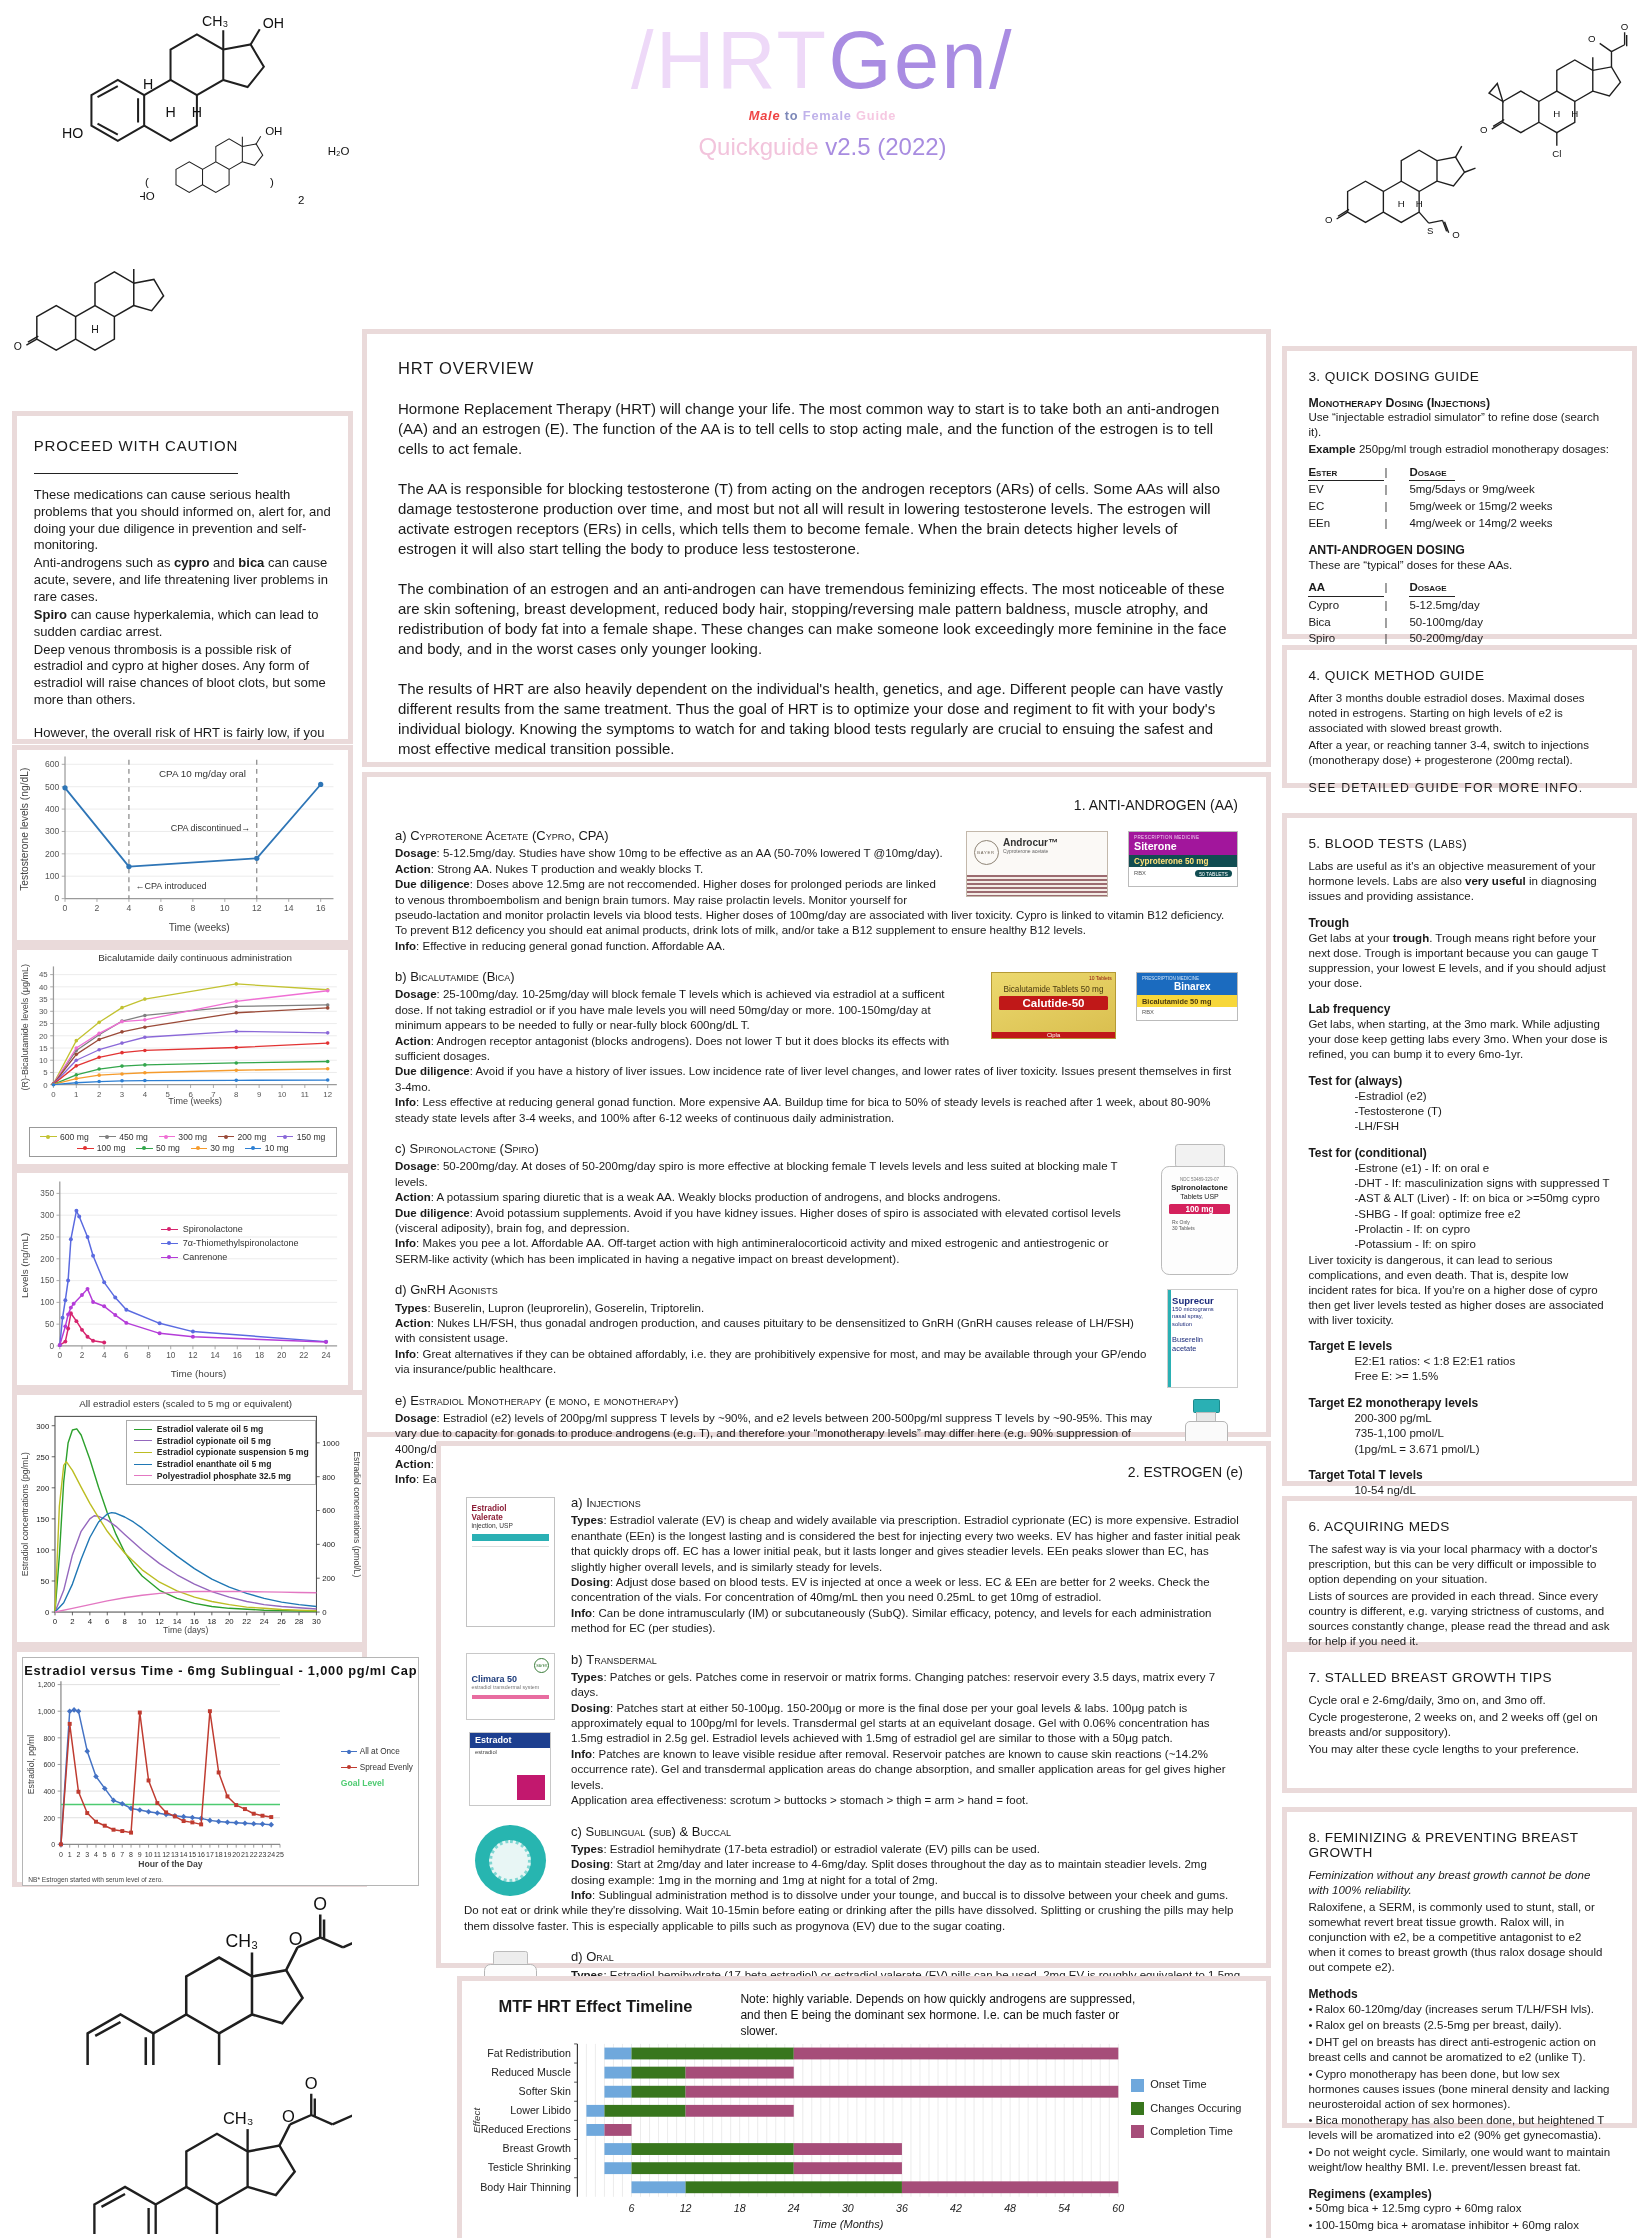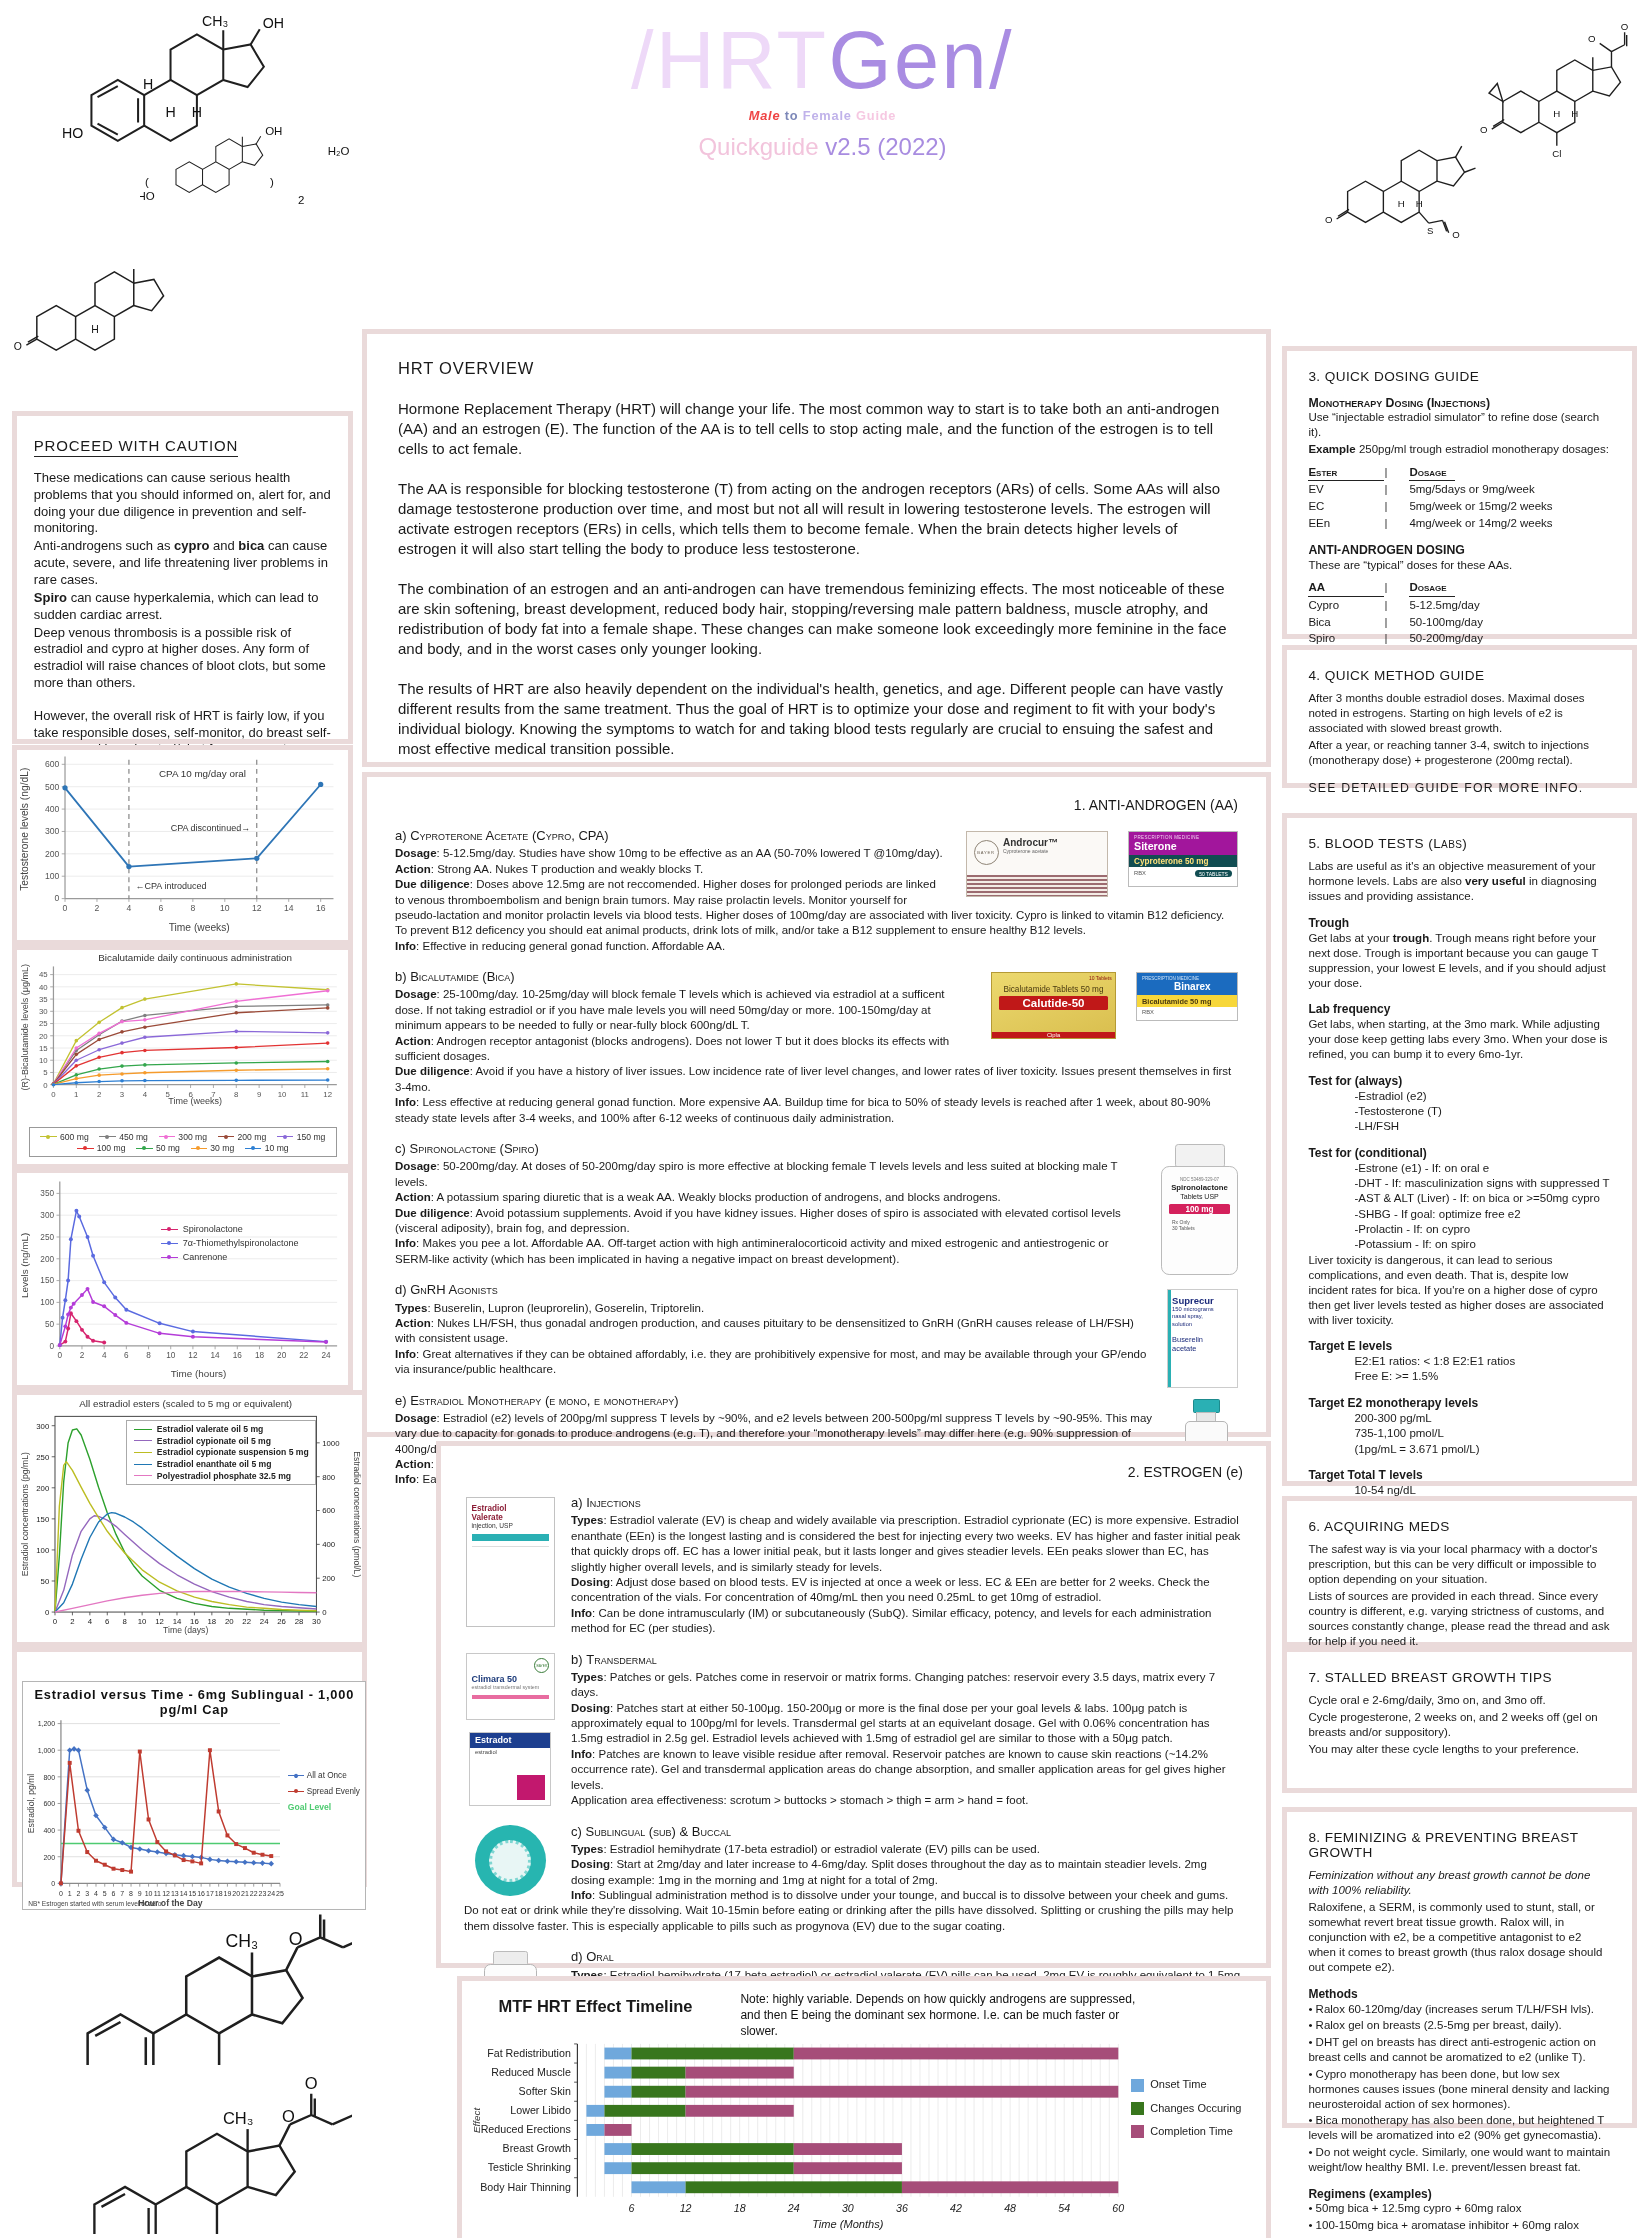--- a/index.html
+++ b/index.html
@@ -16,21 +16,21 @@
   #sub-title{font-size:47px;margin-top:5px;letter-spacing:0.8px;}
   #sub-title .s1{color:#ef4444;font-style:italic;} #sub-title .s2{color:#7d88b8;} #sub-title .s3{color:#c0b2ea;} #sub-title .s4{color:#f6c8e2;}
   #version-line{font-size:24px;margin-top:10px;}
   #version-line .v1{color:#f2c4dc;} #version-line .v2{color:#a88ce0;} #version-line .v3{color:#a88ce0;}
   
   .mol{position:absolute;}
   .mol path,.mol line,.mol polyline{stroke:#1f1f1f;stroke-width:2;fill:none;}
   .mol text{font-size:14px;fill:#111;font-family:"Liberation Sans",sans-serif;}
   
   #box-caution{left:12.3px;top:411px;width:341px;height:333px;padding:21.4px 16.5px;}
-  #caution-head{font-size:15px;letter-spacing:0.8px;display:inline-block;border-bottom:1.6px solid #222;padding-bottom:2px;margin-bottom:13px;}
+  #caution-head{font-size:15px;letter-spacing:0.8px;display:inline-block;border-bottom:1.6px solid #222;padding-bottom:19px;margin-bottom:13px;}
   .caut-p{font-size:13px;line-height:1.28;margin:0 0 1.6px 0;}
   .caut-gap{height:15px;}
   
   #box-cpa{left:12.3px;top:745px;width:341px;height:200px;}
   #box-bica{left:12.3px;top:945px;width:341px;height:224px;}
   #box-spiro{left:12.3px;top:1168px;width:341px;height:222px;}
   #box-esters{left:12.3px;top:1390px;width:355px;height:257px;}
   #box-sub{left:12.3px;top:1647px;width:355px;height:240px;padding:5px;}
   svg text{font-family:"Liberation Sans",sans-serif;}
   .bica-legend{position:absolute;left:11.5px;bottom:6.6px;right:11.5px;border:0.8px solid #999;
@@ -38,21 +38,21 @@
   .bl-entry{display:flex;align-items:center;gap:3.3px;font-size:8.6px;color:#333;}
   .swatch-line{display:inline-block;width:16.5px;height:0;border-top:1.6px solid;position:relative;}
   .swatch-line i{position:absolute;left:5.8px;top:-2.5px;width:4.1px;height:4.1px;border-radius:50%;background:inherit;background-color:currentColor;}
   .spiro-legend{position:absolute;left:144px;top:51px;display:flex;flex-direction:column;gap:4.1px;}
   .sp-entry{display:flex;align-items:center;gap:5px;font-size:9px;color:#333;}
   .esters-legend{position:absolute;right:46px;top:25px;border:0.8px solid #aaa;background:#fff;padding:3.3px 6.6px;
     display:flex;flex-direction:column;gap:1.6px;}
   .es-entry{display:flex;align-items:center;gap:5px;font-size:8.6px;color:#222;}
   .es-sw{display:inline-block;width:18px;height:0;border-top:1.6px solid;}
   
-  #sub-chart{position:relative;width:344px;height:229px;border:0.8px solid #b5b5b5;background:#fff;box-sizing:border-box;margin-top:24px;}
+  #sub-chart{position:relative;width:397px;height:229px;border:0.8px solid #b5b5b5;background:#fff;box-sizing:border-box;}
   #sub-title{font-size:12.8px;font-weight:bold;text-align:center;margin-top:5px;color:#111;}
   .sub-legend{position:absolute;right:1.6px;top:89px;width:76px;display:flex;flex-direction:column;gap:6.6px;}
   .sub-le{display:flex;align-items:center;gap:2.5px;font-size:8.2px;color:#333;}
   .sub-goal{color:#2eae5e;font-weight:bold;font-size:8.6px;}
   #sub-foot{position:absolute;left:5px;bottom:1.6px;font-size:6.6px;color:#444;}
   
   #box-overview{left:362px;top:329px;width:909px;height:438px;padding:25px 31px;}
   .ov-head{font-size:16.5px;letter-spacing:0.8px;margin-bottom:21.4px;}
   .ov-p{font-size:15px;line-height:1.33;margin-bottom:20px;}
   #box-aa{left:362px;top:772px;width:909px;height:665px;padding:20px 28px;}

